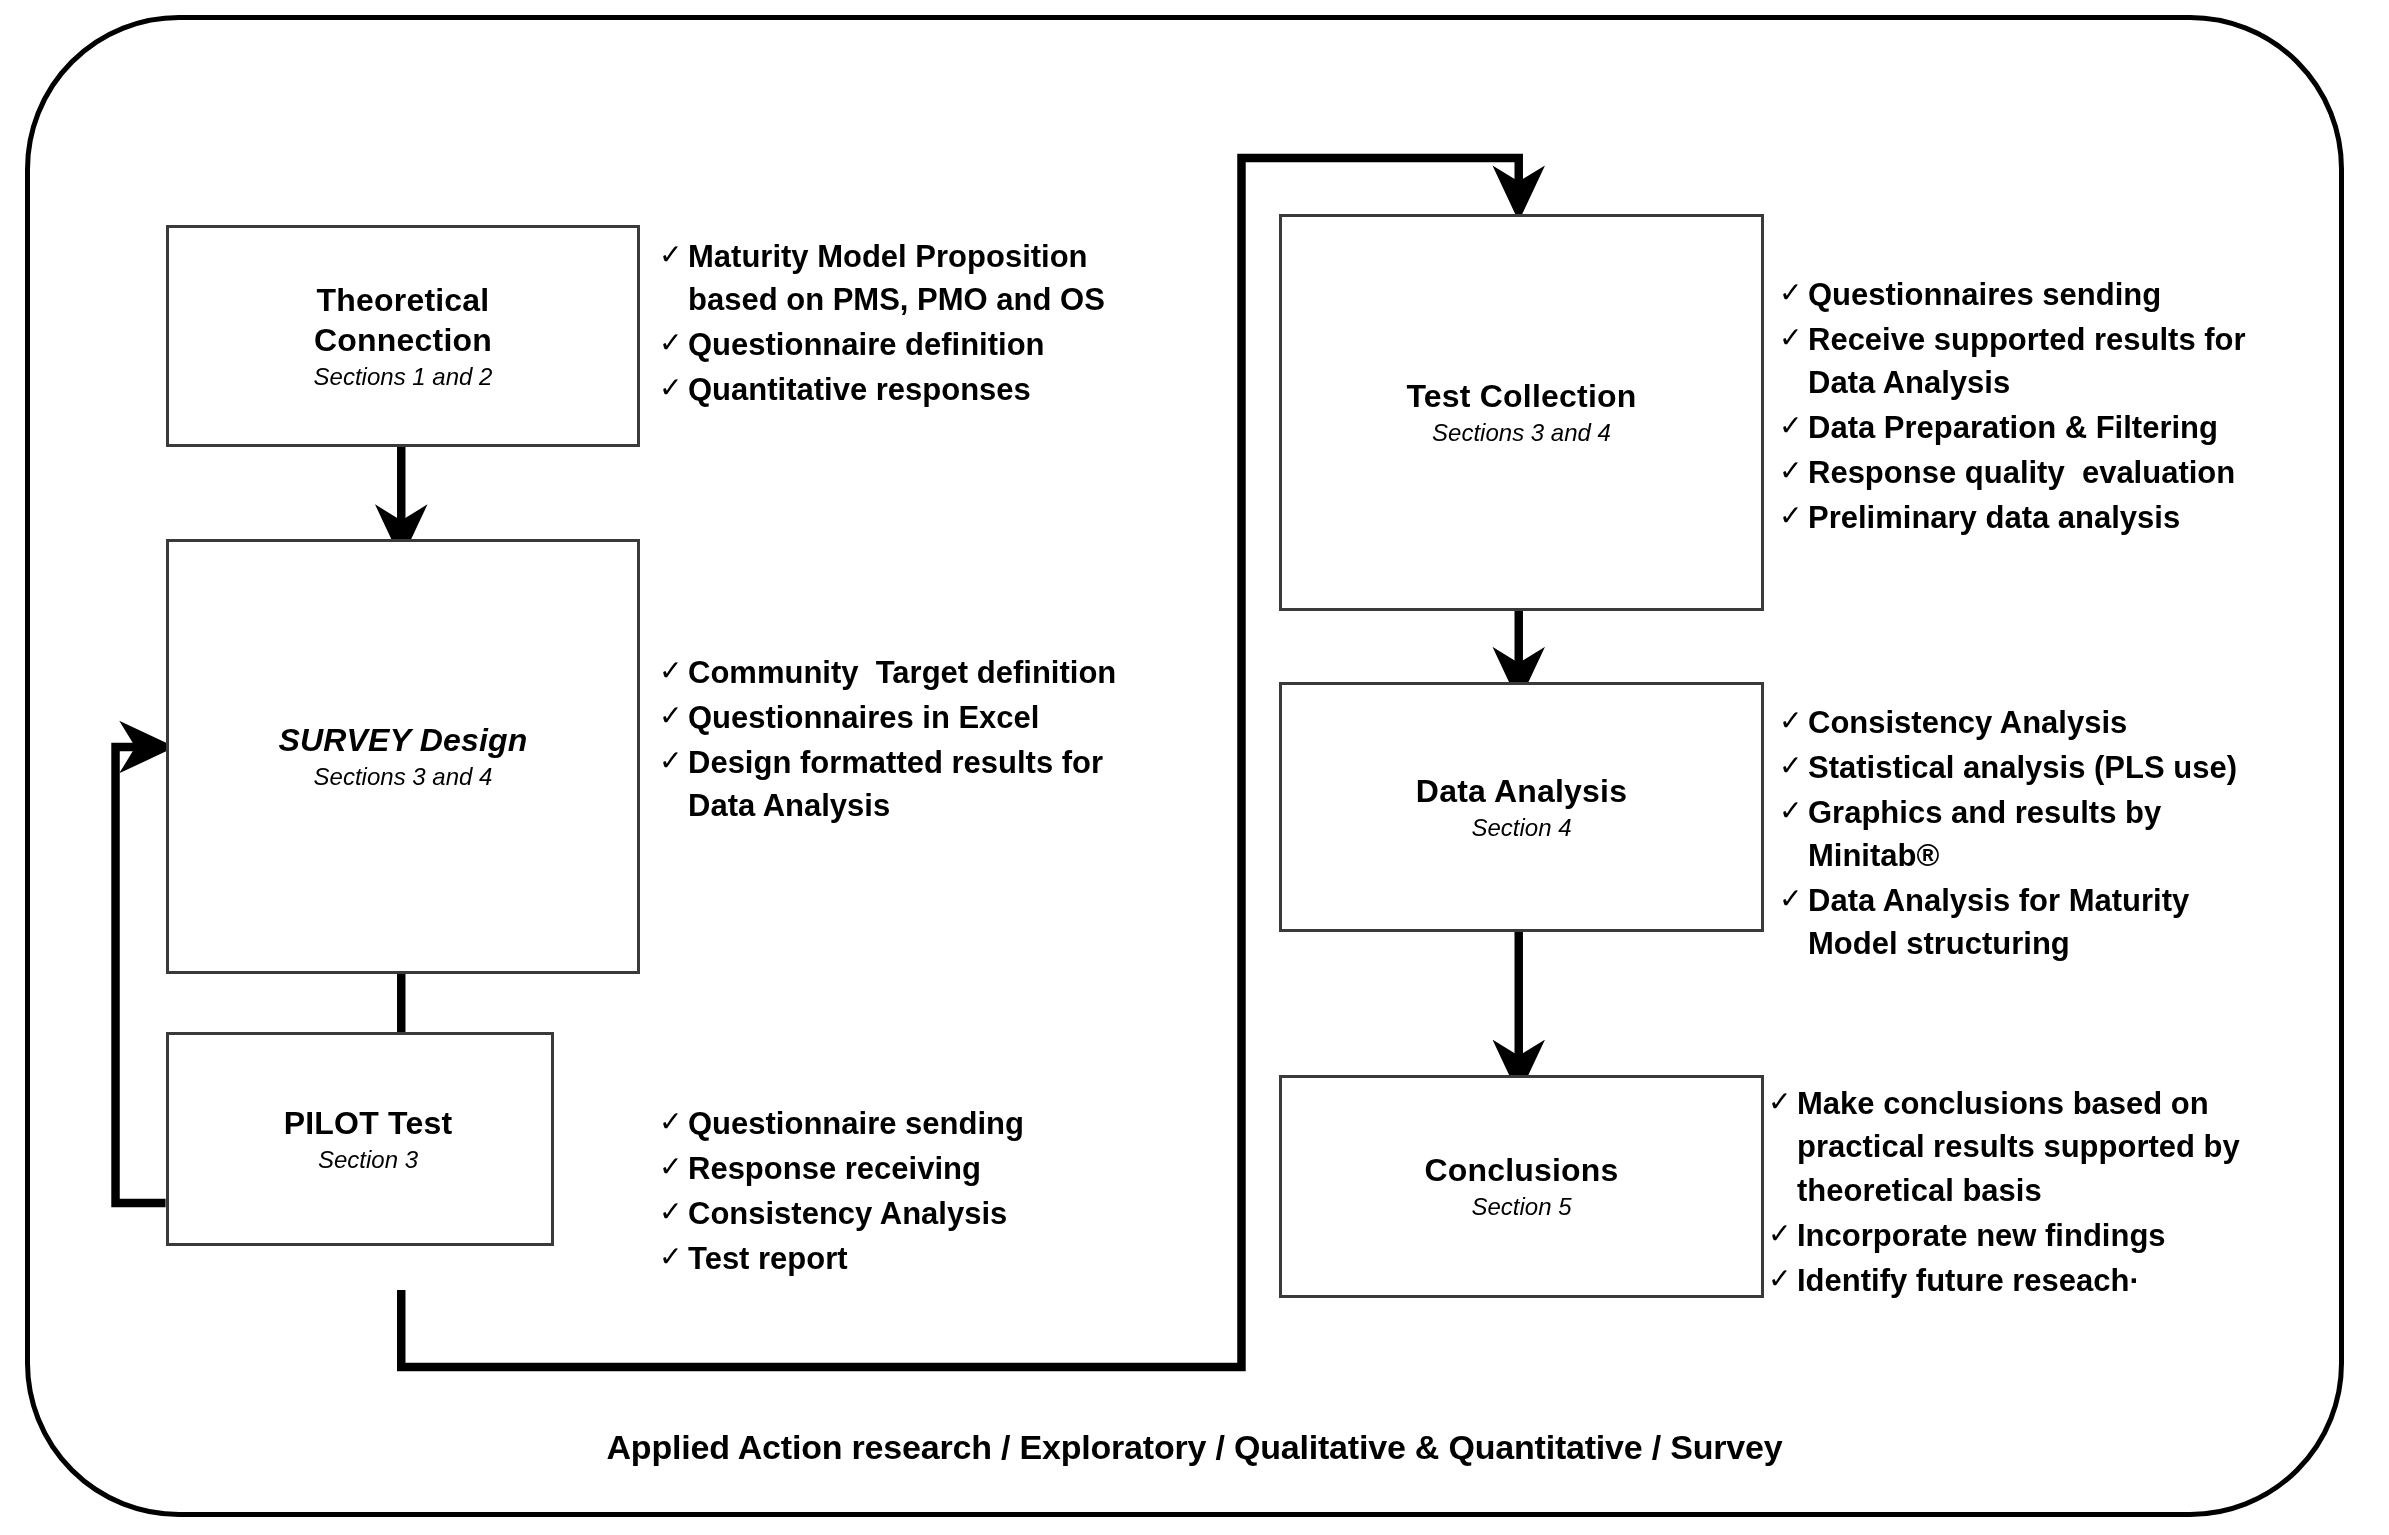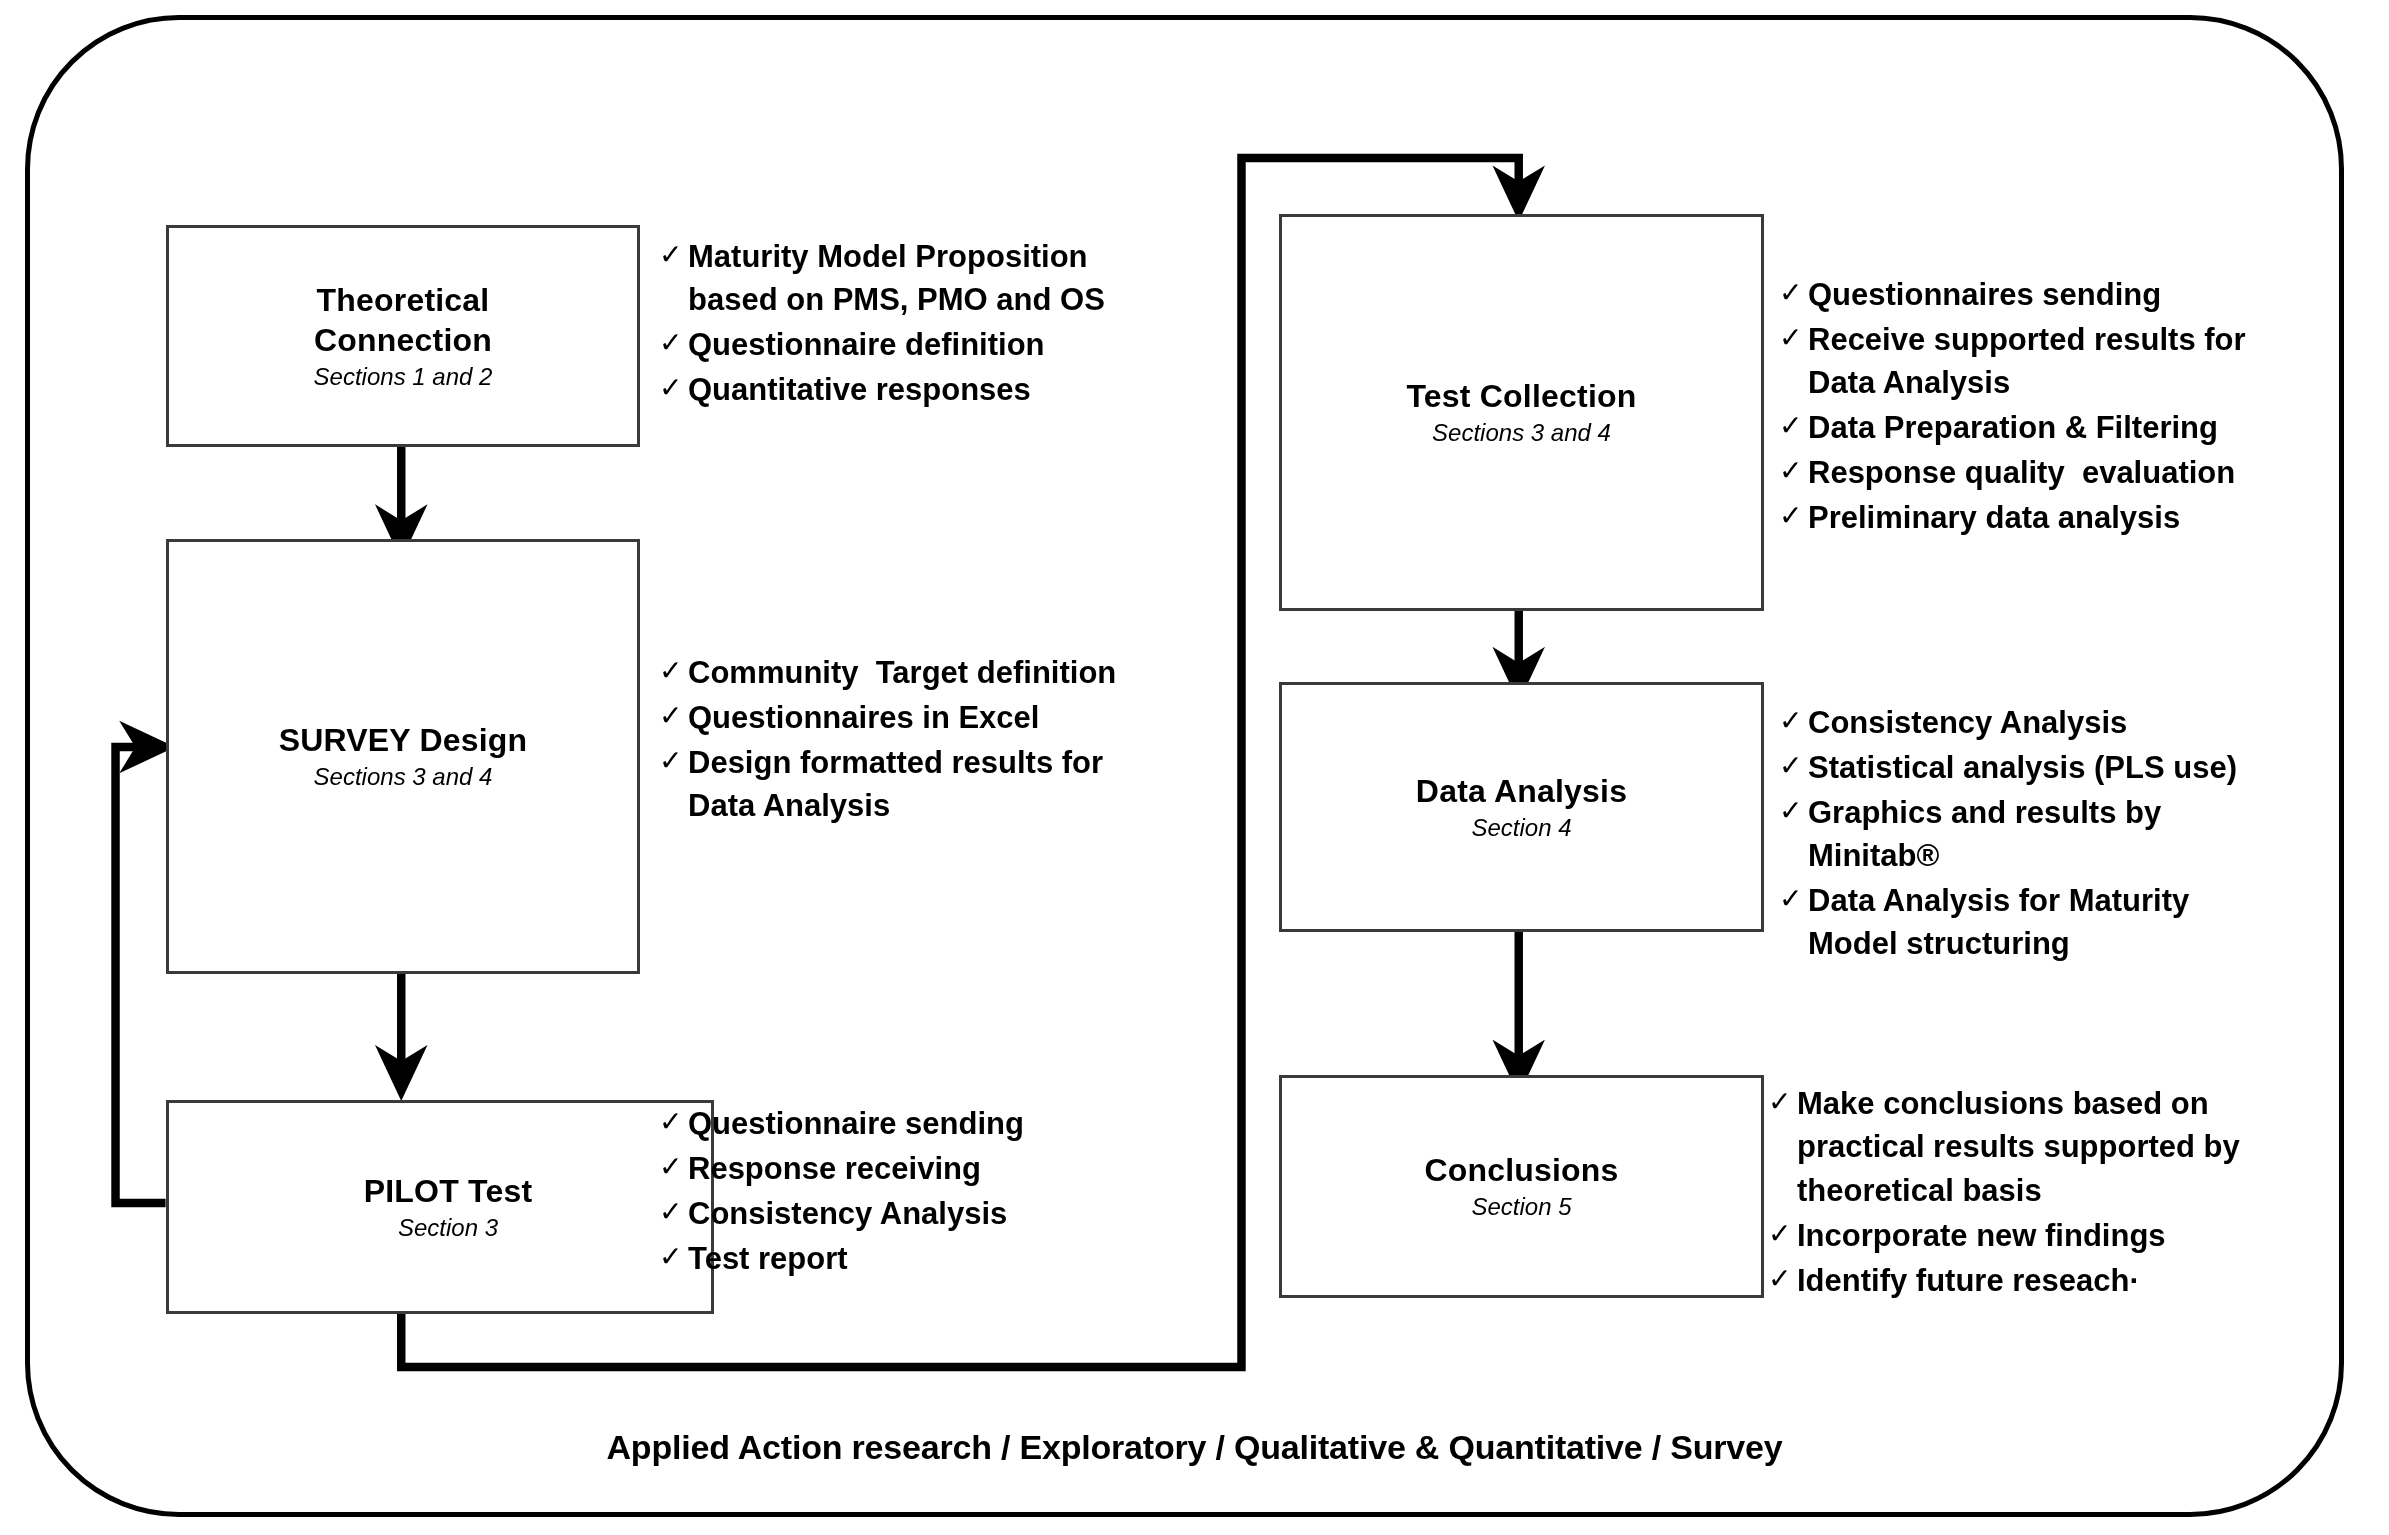--- a/index.html
+++ b/index.html
@@ -48,20 +48,21 @@
     text-align: center;
     line-height: 1.26;
   }
   .pbox .title {
     font-weight: bold;
     font-size: 32px;
     color: #000;
     letter-spacing: 0.2px;
   }
   .pbox .title.ital {
+    font-style: italic;
   }
   .pbox .subtitle {
     font-style: italic;
     font-size: 24px;
     color: #000;
     margin-top: 1.5px;
   }
   
   .blist {
     position: absolute;
@@ -131,21 +132,21 @@
     <div class="title" style="white-space: pre-line;">Theoretical
 Connection</div>
     <div class="subtitle" style="white-space: pre-line;">Sections 1 and 2</div>
   </div>
 
   <div class="pbox" style="left:166px; top:539px; width:474px; height:435px;">
     <div class="title ital" style="white-space: pre-line;">SURVEY Design</div>
     <div class="subtitle" style="white-space: pre-line;">Sections 3 and 4</div>
   </div>
 
-  <div class="pbox" style="left:166px; top:1100px; width:548px; height:214px;padding-left:16px;">
+  <div class="pbox" style="left:166px; top:1032px; width:388px; height:214px;padding-left:16px;">
     <div class="title" style="white-space: pre-line;">PILOT Test</div>
     <div class="subtitle" style="white-space: pre-line;">Section 3</div>
   </div>
 
   <div class="pbox" style="left:1279px; top:214px; width:485px; height:397px;">
     <div class="title" style="white-space: pre-line;">Test Collection</div>
     <div class="subtitle" style="white-space: pre-line;">Sections 3 and 4</div>
   </div>
 
   <div class="pbox" style="left:1279px; top:682px; width:485px; height:250px;">

